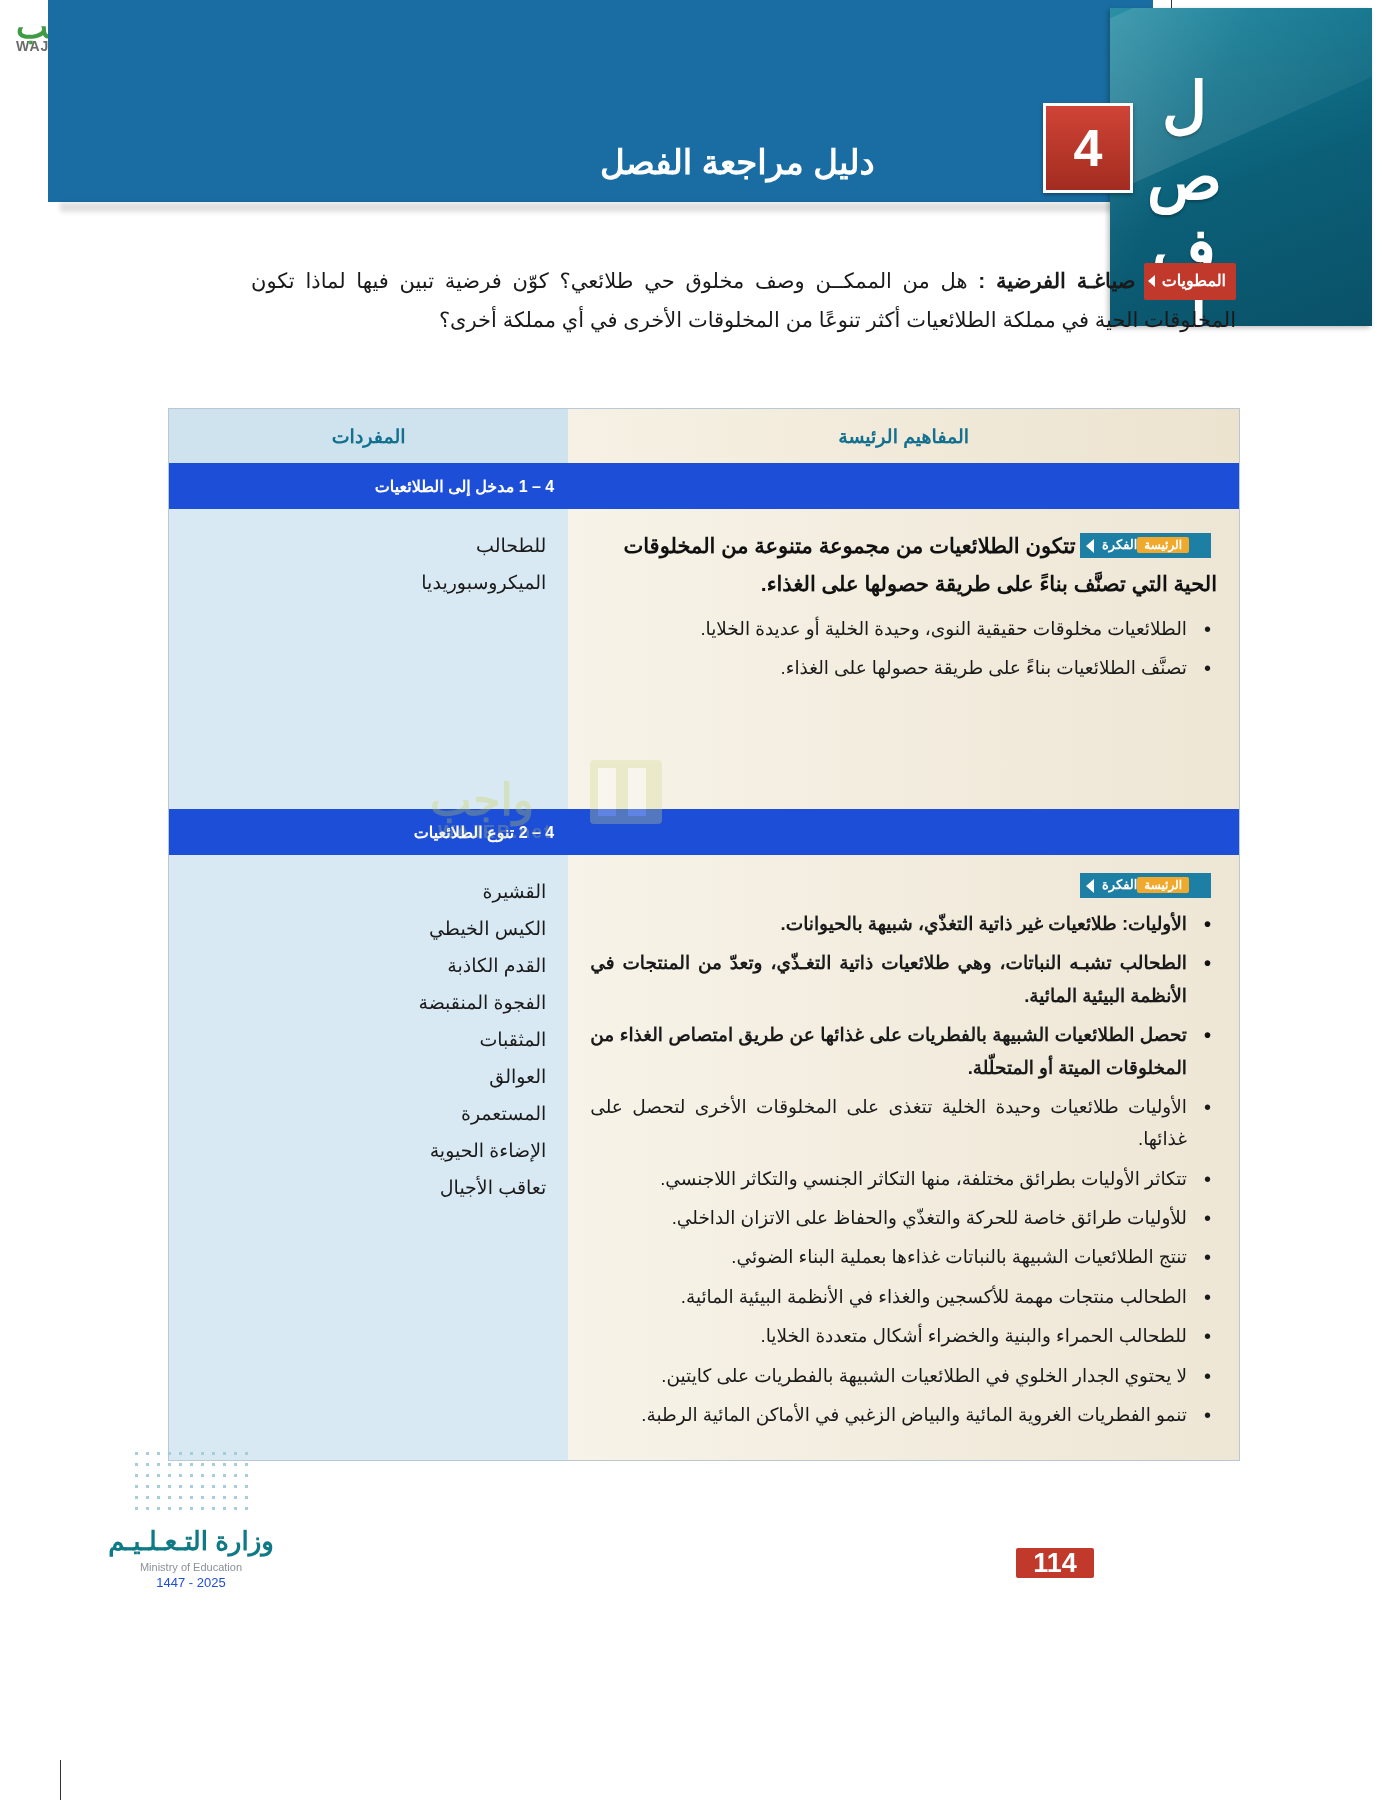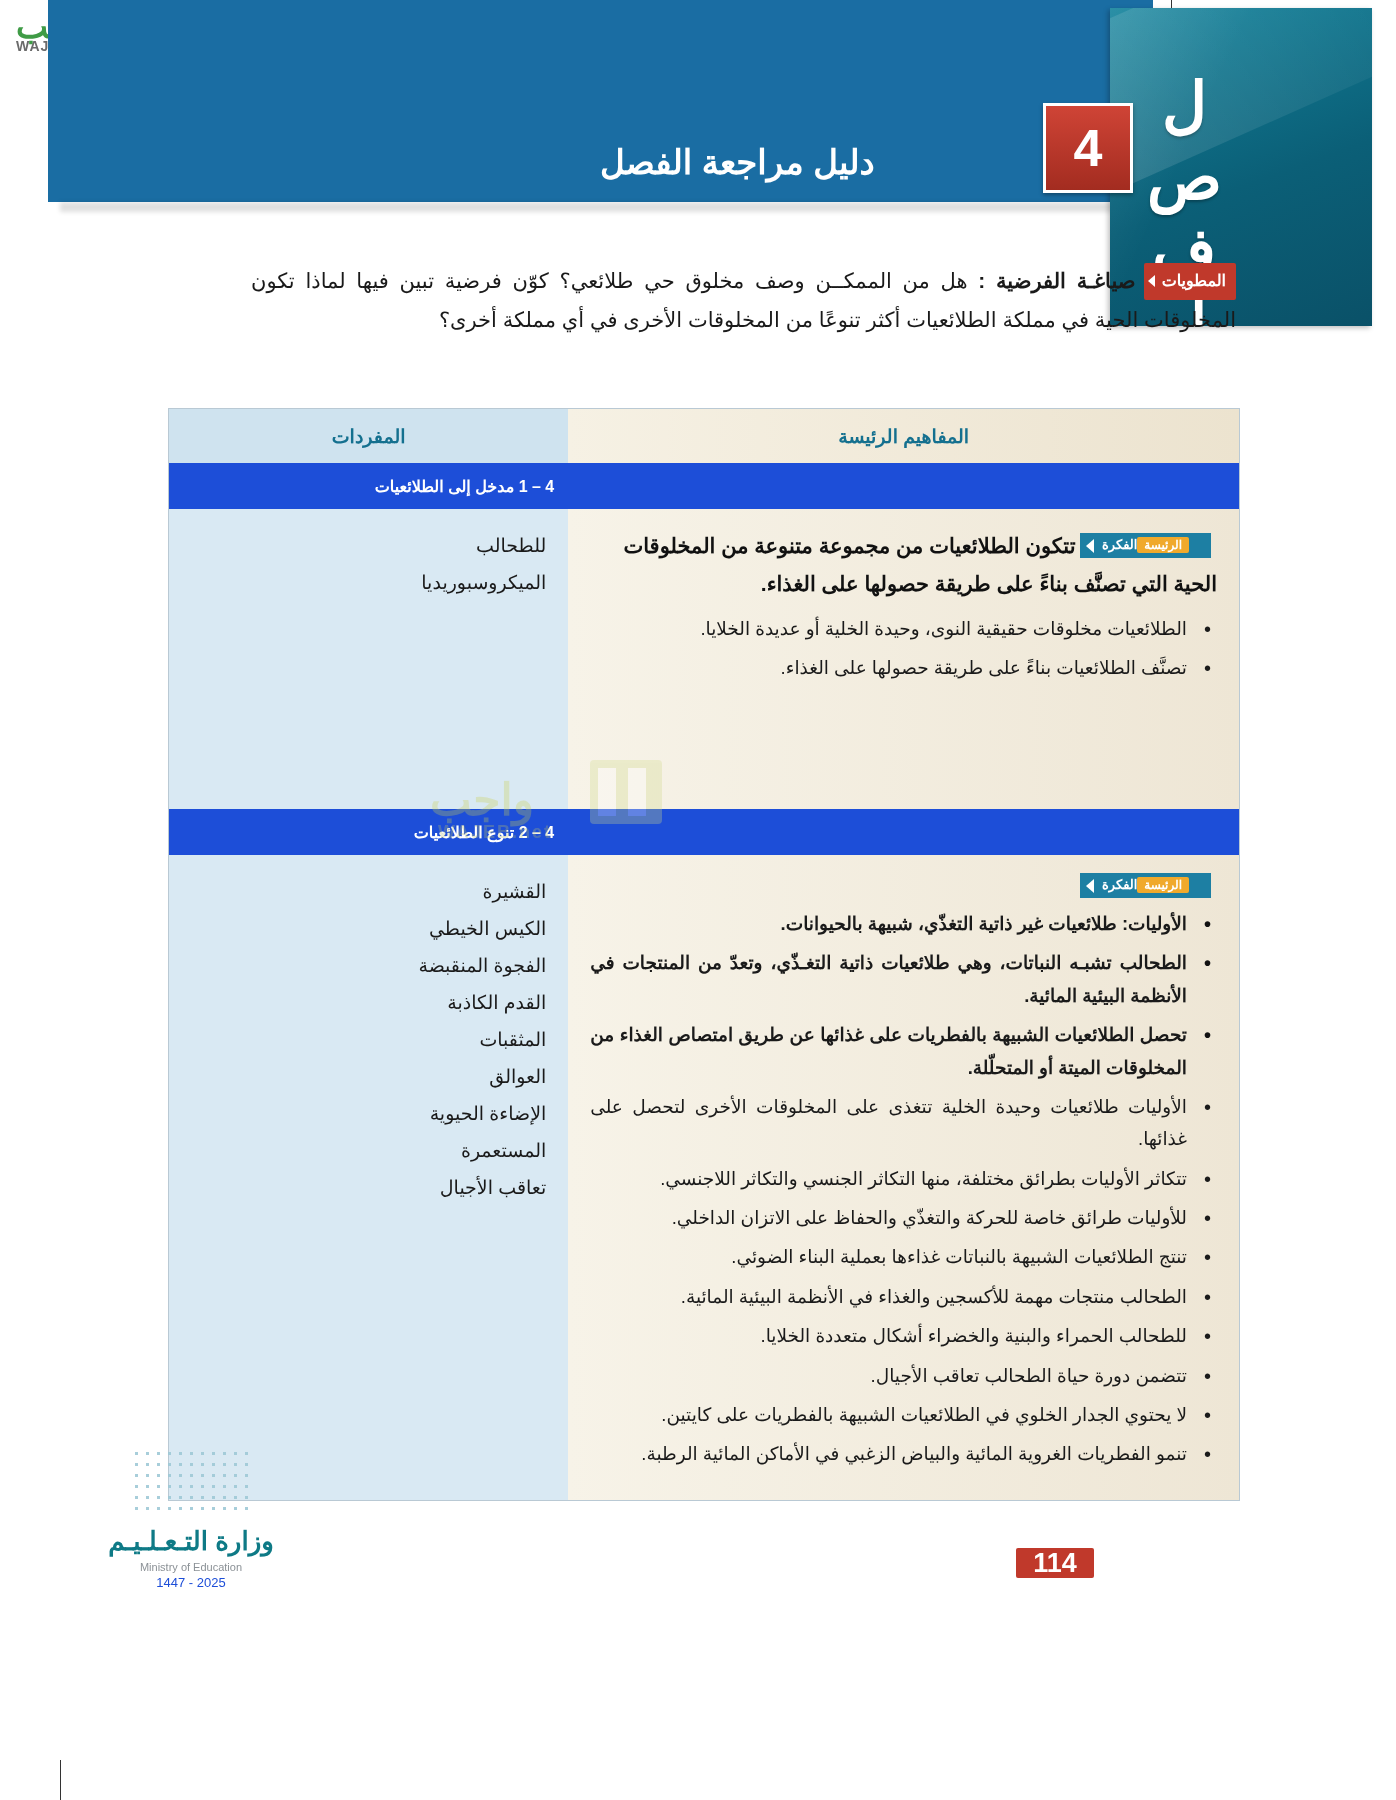--- a/index.html
+++ b/index.html
@@ -503,34 +503,33 @@
       <ul class="bullets">
         <li class="bold">الأوليات: طلائعيات غير ذاتية التغذّي، شبيهة بالحيوانات.</li>
         <li class="bold">الطحالب تشبـه النباتات، وهي طلائعيات ذاتية التغـذّي، وتعدّ من المنتجات في الأنظمة البيئية المائية.</li>
         <li class="bold">تحصل الطلائعيات الشبيهة بالفطريات على غذائها عن طريق امتصاص الغذاء من المخلوقات الميتة أو المتحلّلة.</li>
         <li>الأوليات طلائعيات وحيدة الخلية تتغذى على المخلوقات الأخرى لتحصل على غذائها.</li>
         <li>تتكاثر الأوليات بطرائق مختلفة، منها التكاثر الجنسي والتكاثر اللاجنسي.</li>
         <li>للأوليات طرائق خاصة للحركة والتغذّي والحفاظ على الاتزان الداخلي.</li>
         <li>تنتج الطلائعيات الشبيهة بالنباتات غذاءها بعملية البناء الضوئي.</li>
         <li>الطحالب منتجات مهمة للأكسجين  والغذاء في الأنظمة البيئية المائية.</li>
         <li>للطحالب الحمراء والبنية والخضراء أشكال متعددة الخلايا.</li>
-        <li>تتضمن دورة حياة الطحالب تعاقب الأجيال.</li>
         <li>لا يحتوي الجدار الخلوي في الطلائعيات الشبيهة بالفطريات على كايتين.</li>
         <li>تنمو الفطريات الغروية المائية والبياض الزغبي في الأماكن المائية الرطبة.</li>
       </ul>
     </div>
     <div class="body-vocab">
       <div class="vocab-item">القشيرة</div>
       <div class="vocab-item">الكيس الخيطي</div>
+      <div class="vocab-item">القدم الكاذبة</div>
       <div class="vocab-item">الفجوة المنقبضة</div>
-      <div class="vocab-item">القدم الكاذبة</div>
       <div class="vocab-item">المثقبات</div>
       <div class="vocab-item">العوالق</div>
+      <div class="vocab-item">المستعمرة</div>
       <div class="vocab-item">الإضاءة الحيوية</div>
-      <div class="vocab-item">المستعمرة</div>
       <div class="vocab-item">تعاقب الأجيال</div>
     </div>
   </div>
 
 </div>
 
 <div class="watermark">
   <div class="wm-book"></div>
   <div class="wm-text">واجب</div>
   <div class="wm-sub">WAJEB.net</div>

